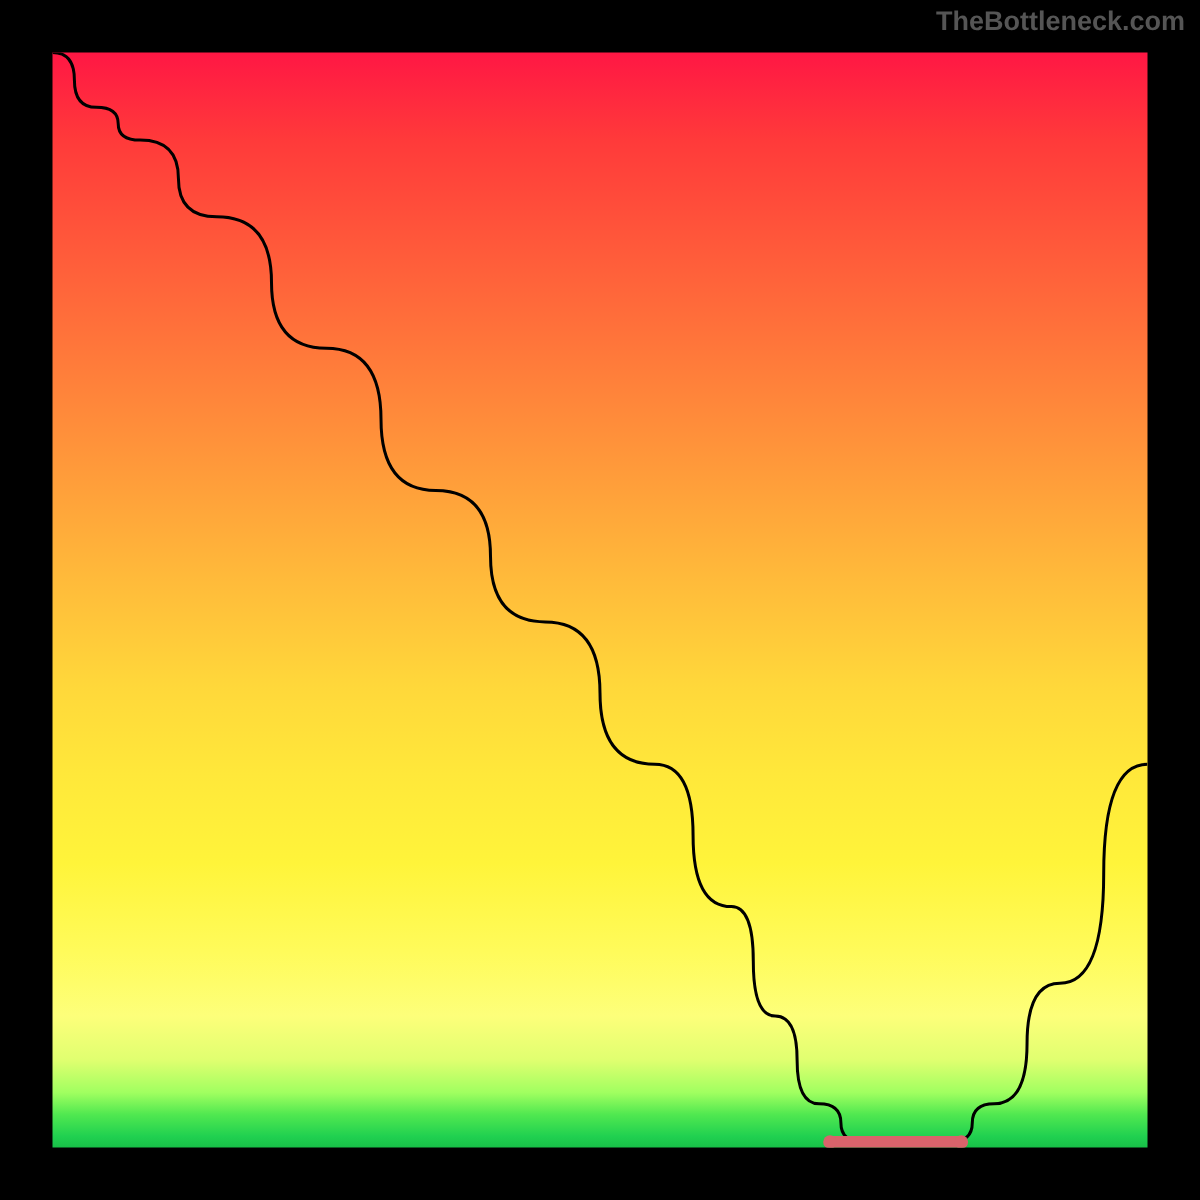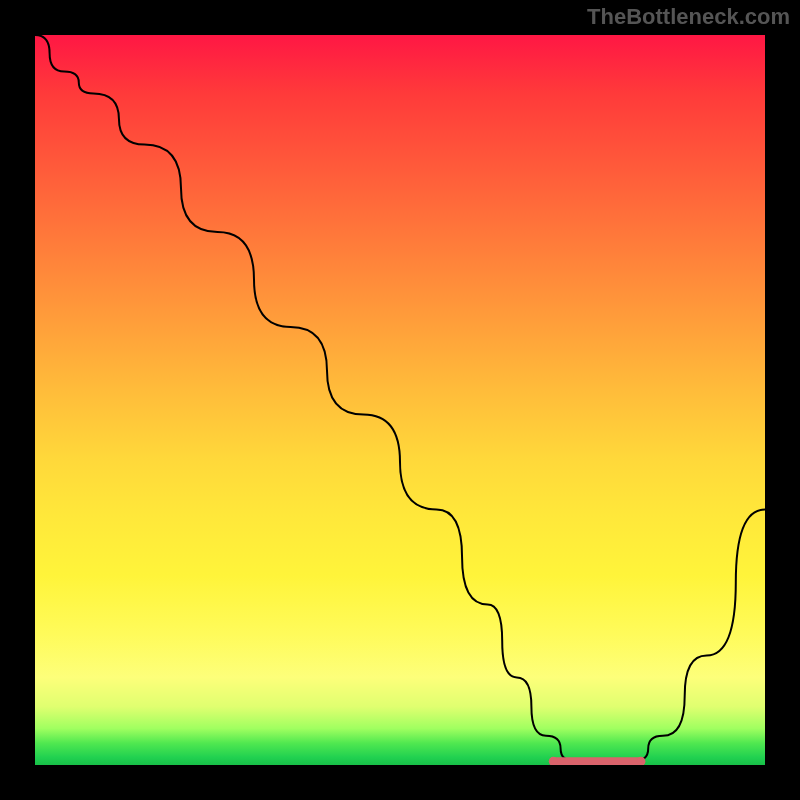--- a/index.html
+++ b/index.html
@@ -1,18 +1,18 @@
 <!DOCTYPE html>
 <html><head>
 <meta charset="utf-8">
 <style>
 * { margin: 0; padding: 0; box-sizing: border-box; }
 body { width: 800px; height: 800px; overflow: hidden; font-family: Arial, sans-serif; }
 .container { width: 800px; height: 800px; position: relative; background: #000; }
-.watermark { position: absolute; top: 4px; right: 10px; color: #555; font-size: 22px; font-weight: bold; z-index: 10; }
+.watermark { position: absolute; top: 4px; right: 10px; color: #555; font-size: 18px; font-weight: bold; z-index: 10; }
 .plot { position: absolute; left: 35px; top: 35px; width: 730px; height: 730px; }
 .gradient-bg { position: absolute; left: 0; top: 0; width: 100%; height: 100%; background: linear-gradient(to bottom,
   #ff1744 0%,
   #ff3a3a 8%,
   #ff5a3a 18%,
   #ff7a3a 28%,
   #ff9a3a 38%,
   #ffba3a 48%,
   #ffd83a 58%,
   #ffe83a 66%,

